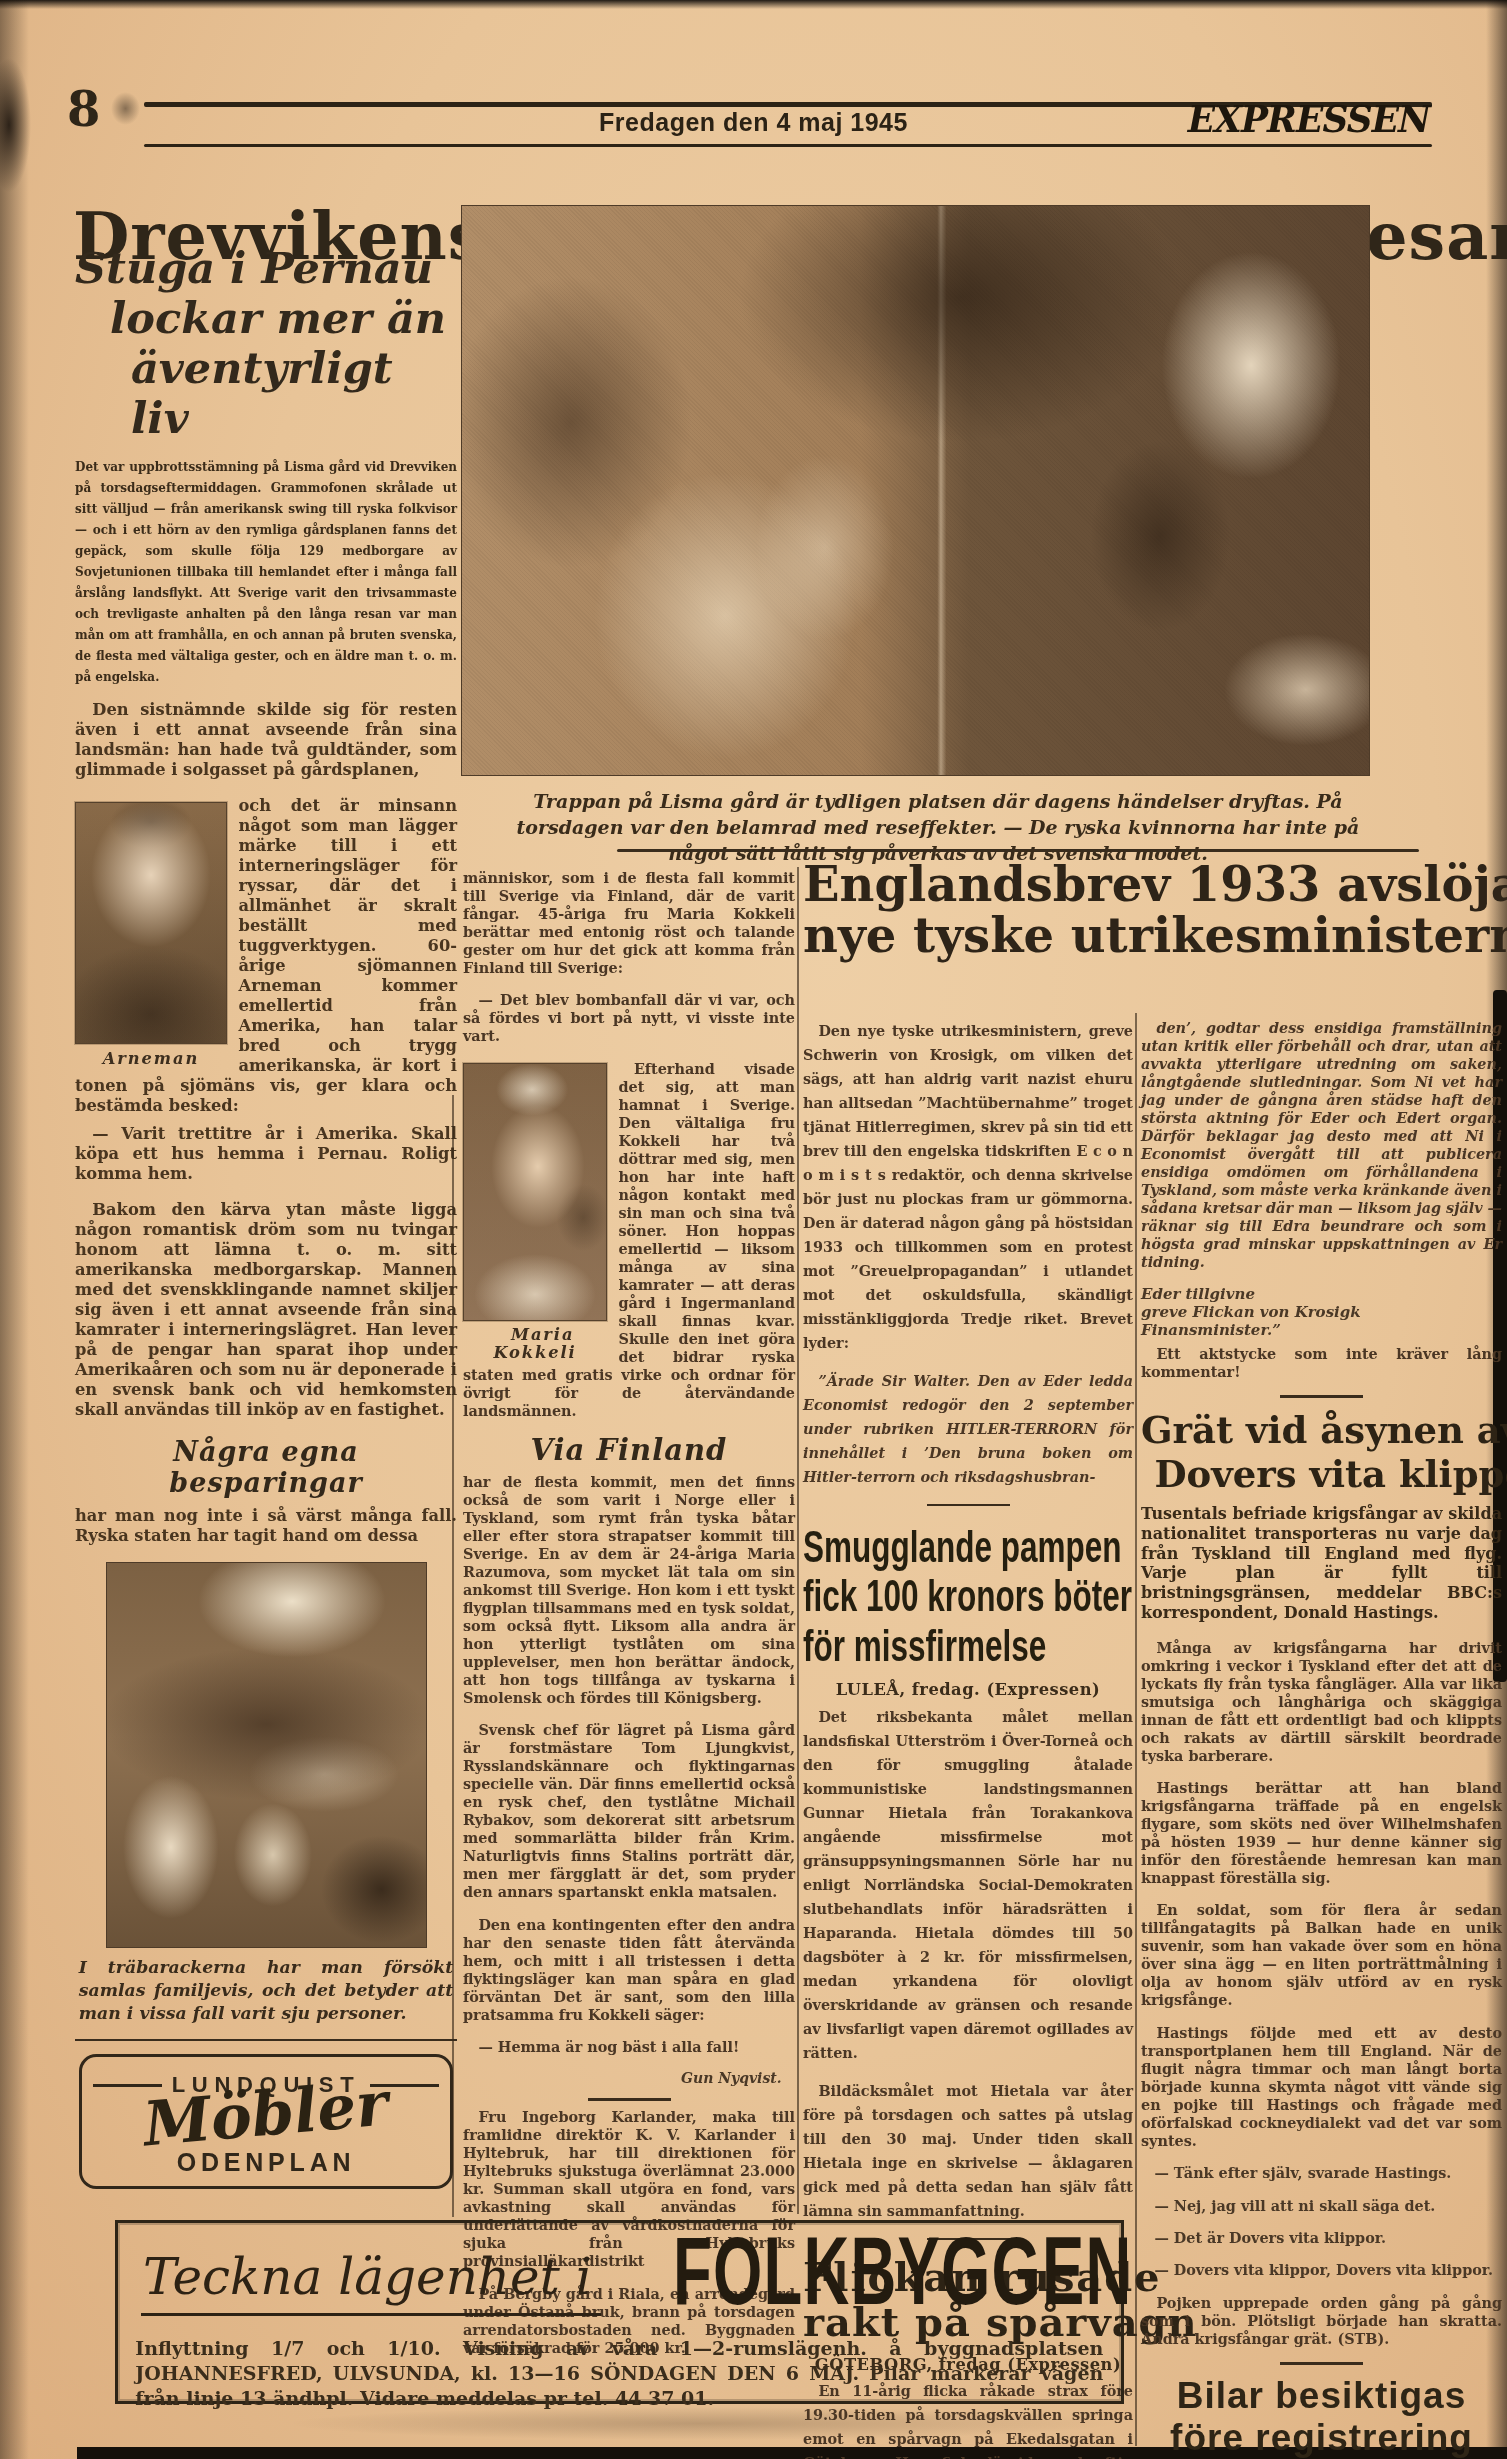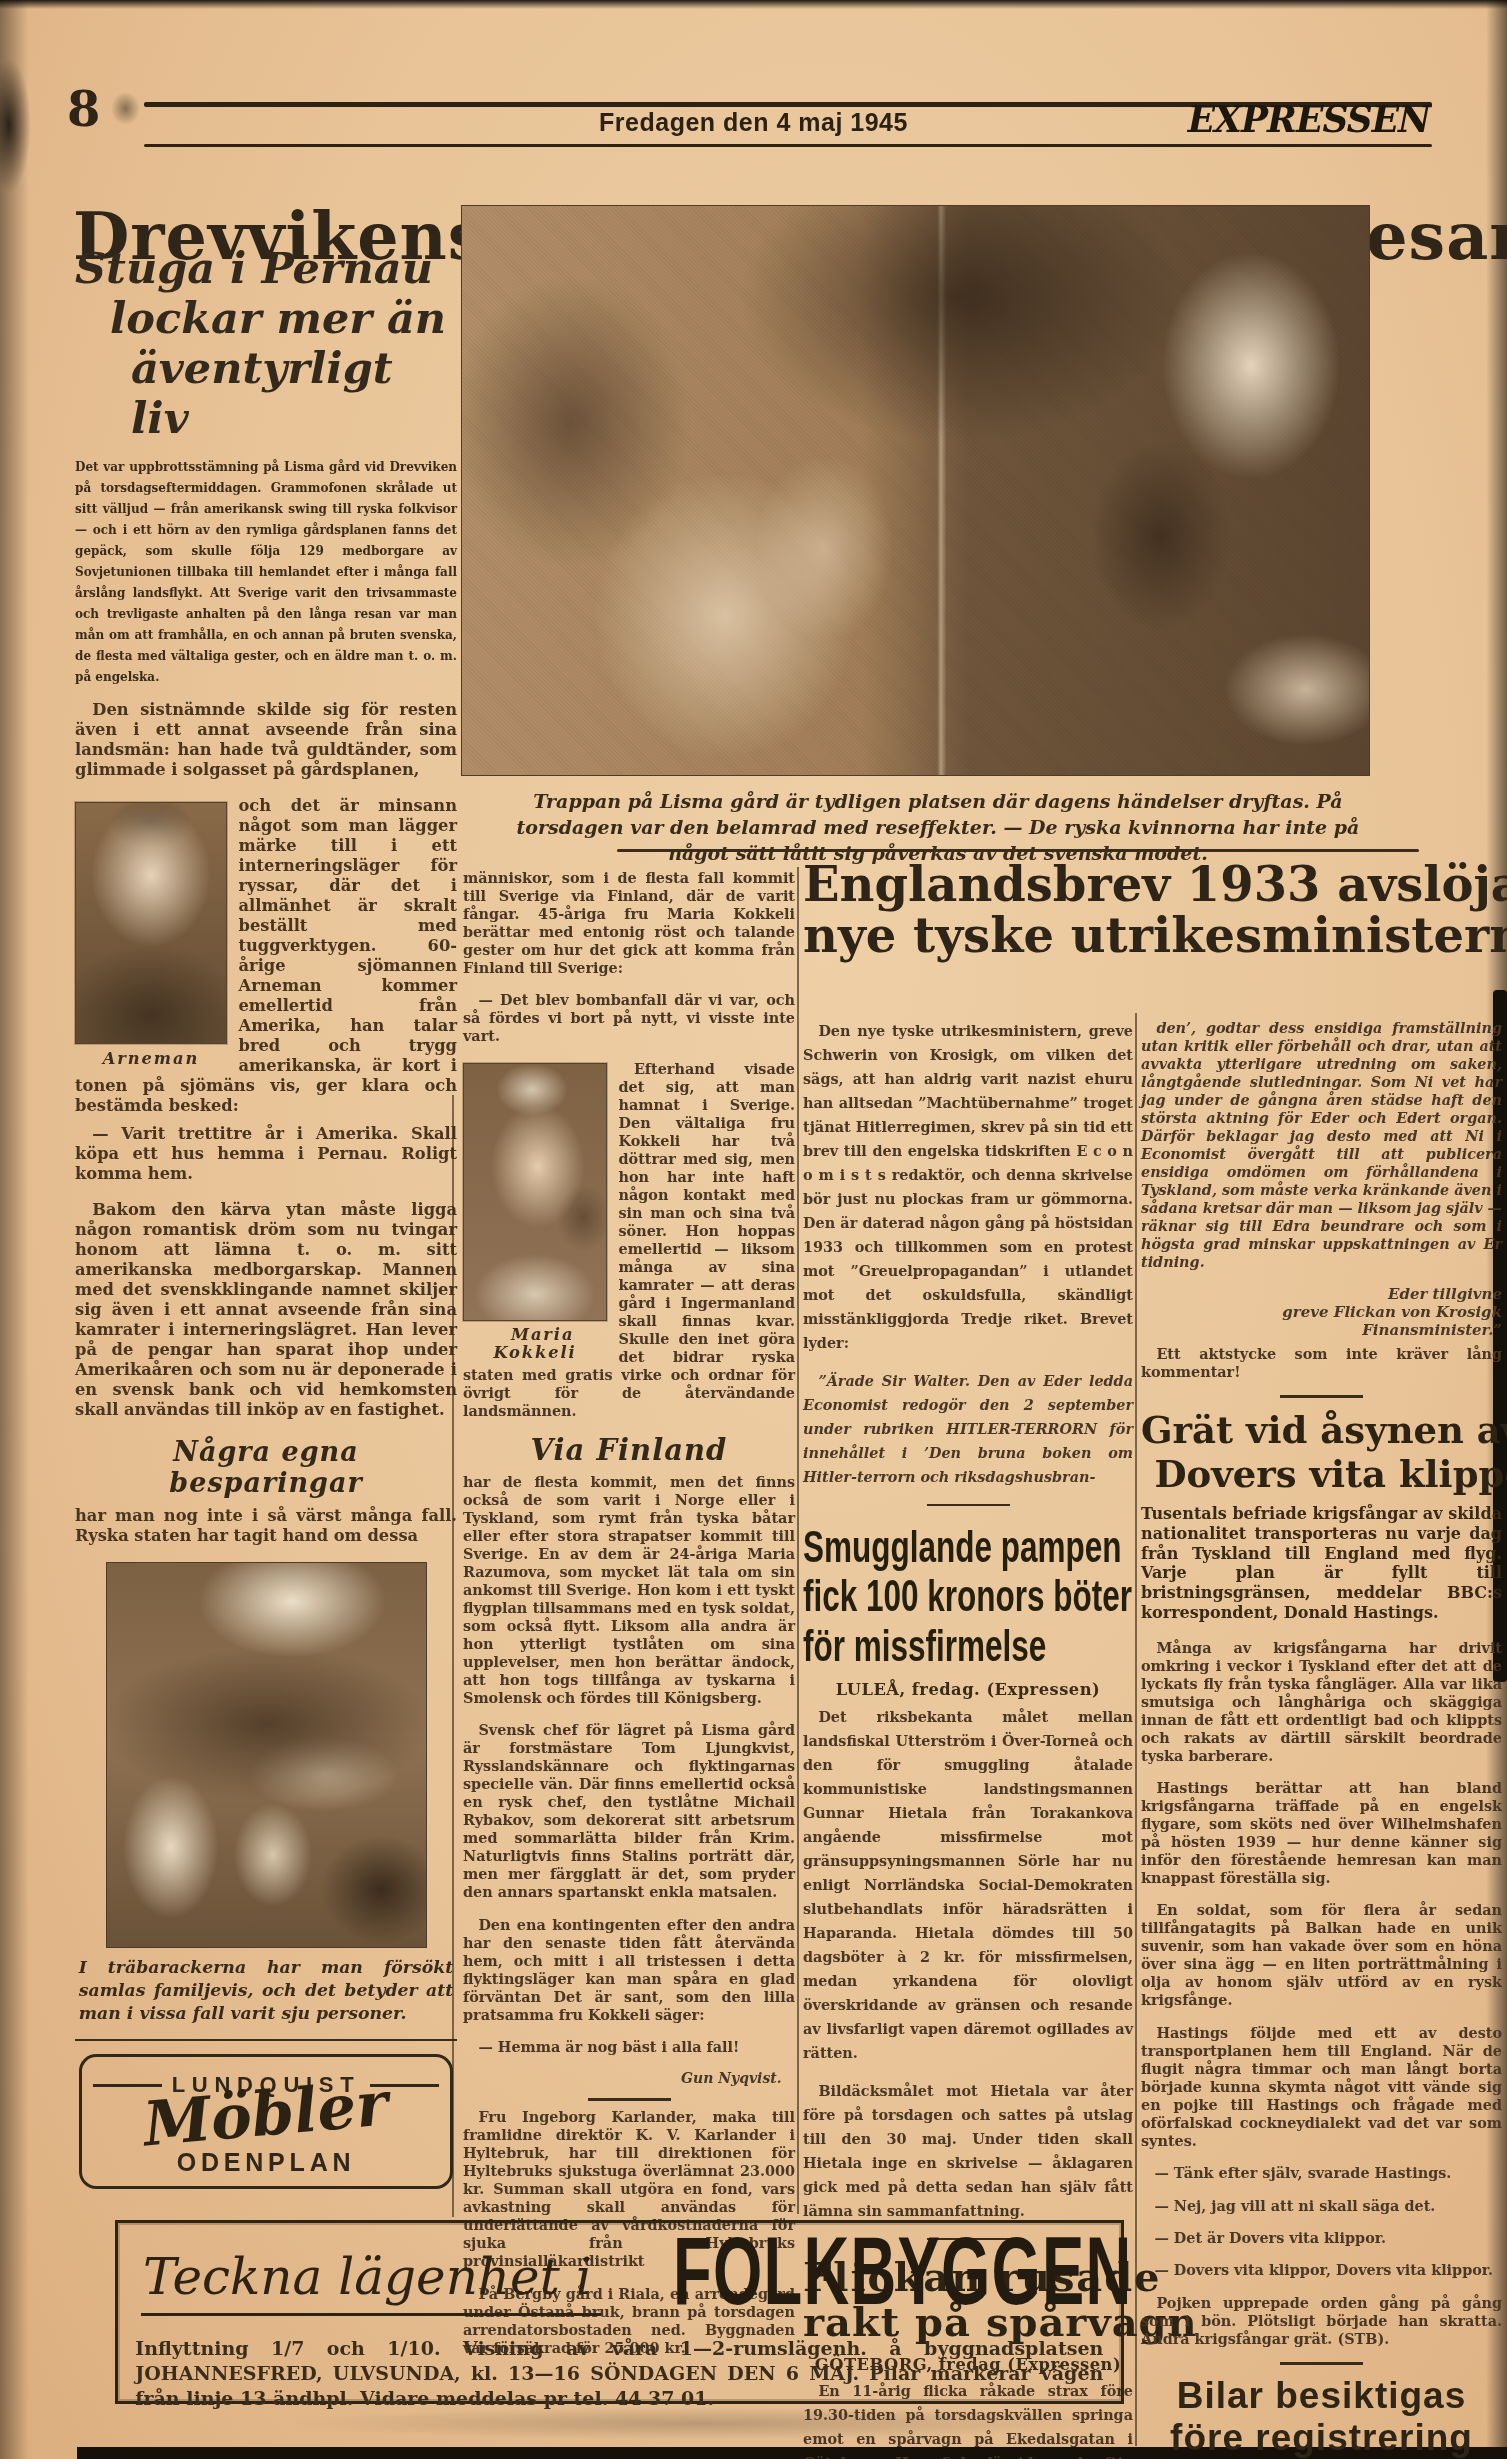--- a/index.html
+++ b/index.html
@@ -113,21 +113,21 @@
   .smug-h{margin:15.4px 0 1.9px;color:#251f0f;}
   .smug-h div{font-family:"Liberation Sans",sans-serif;font-weight:bold;font-size:45px;line-height:1.1;
     transform:scaleX(.70);transform-origin:left;white-space:nowrap;}
   .flick-h{margin:13.4px 0 1.9px;color:#2d2315;font-weight:bold;letter-spacing:1.9px;}
   .flick-h div{font-size:40px;line-height:1.14;white-space:nowrap;}
   .flick-h .l2{letter-spacing:1px;}
 
   
   #col4{position:absolute;left:1141px;top:1013px;width:361px;}
   .c4p{margin-top:5.8px;font-size:14.4px;line-height:18px;color:#4a3624;text-indent:15.4px;}
-  .sig{ text-align:right;font-style:italic;font-weight:bold;font-size:15px;line-height:18px;}
+  .sig{ text-align:left;font-style:italic;font-weight:bold;font-size:15px;line-height:18px;}
   .dover-h{margin:9.6px 0 5.8px;color:#2d2315;font-weight:bold;}
   .dover-h div{font-size:37px;line-height:1.2;white-space:nowrap;}
   .dover-h .l2{padding-left:13.4px;}
   .dover-lead{margin-top:7.7px;font-size:16px;line-height:19.7px;color:#392a18;}
   .q{margin-top:1.9px;font-size:14.4px;line-height:18px;font-weight:bold;text-indent:13.4px;text-align:left;}
   .cars-h{margin:9.6px 0 5.8px;text-align:center;color:#2e2516;}
   .cars-h div{font-family:"Liberation Sans",sans-serif;font-weight:bold;font-size:37px;line-height:1.14;letter-spacing:1px;text-align:center;}
 
   
   #folkbyggen{position:absolute;left:115px;top:2220px;width:968px;height:167px;border:3.8px solid #2d2416;

